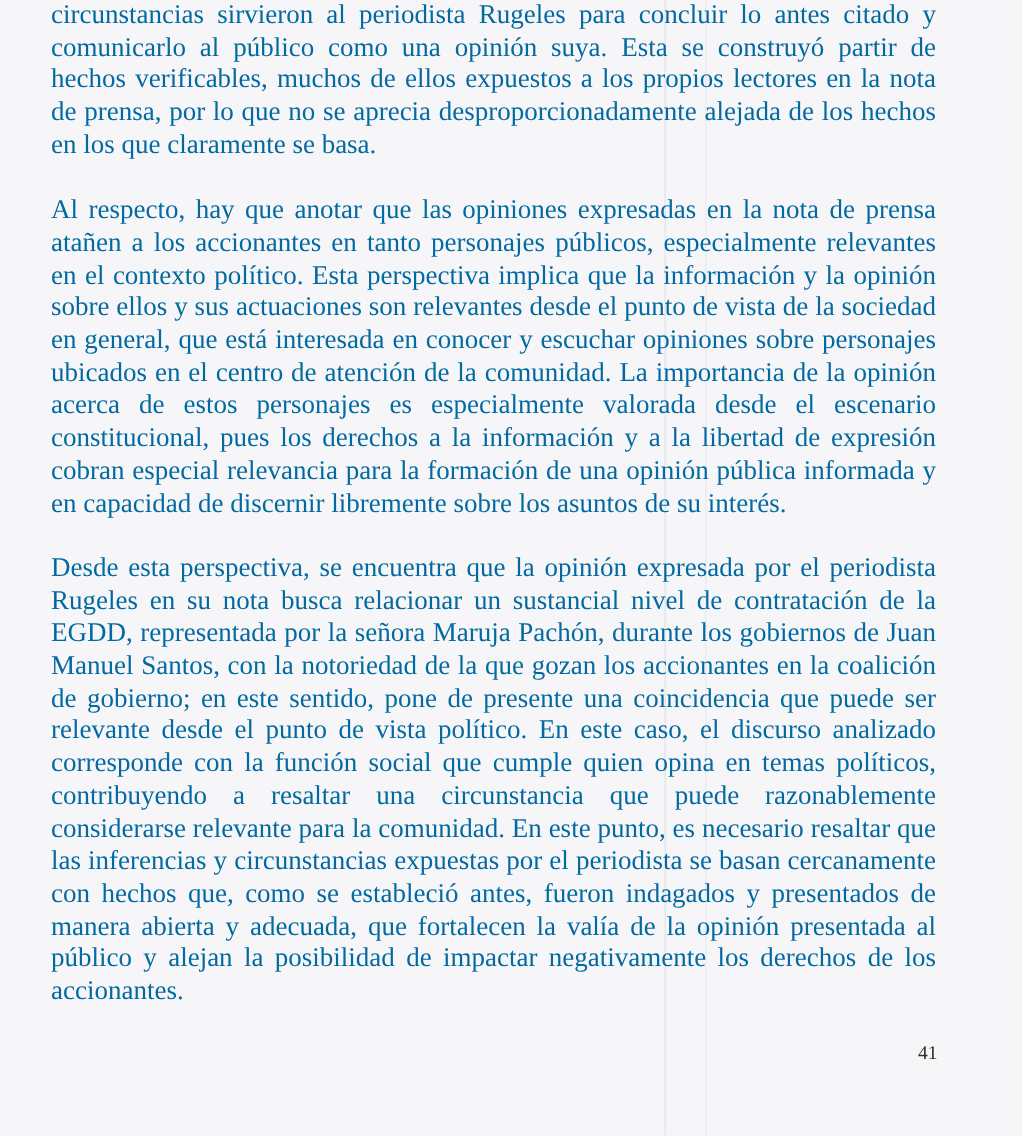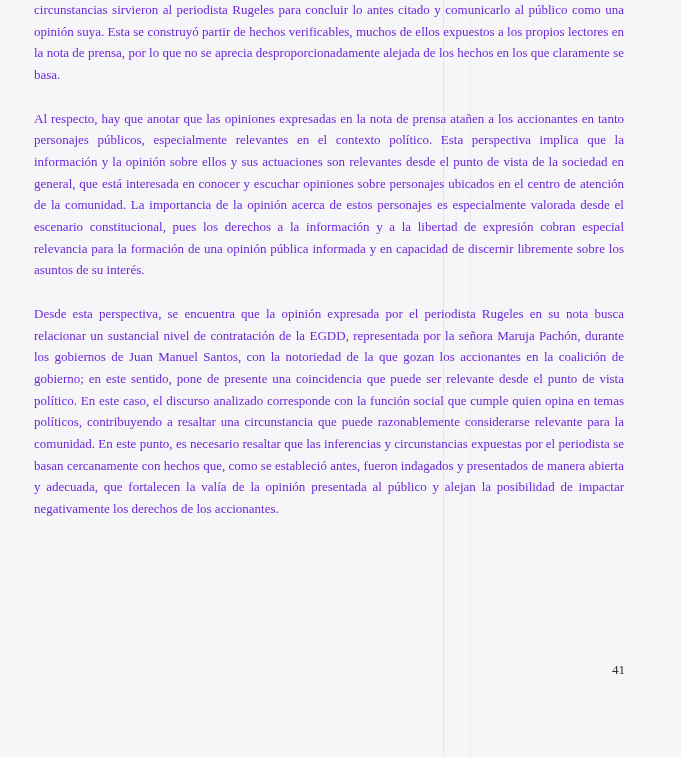--- a/index.html
+++ b/index.html
@@ -29,33 +29,33 @@
       background: #e6e6ec;
     }
     .scan-line.a { left: 443px; }
     .scan-line.b { left: 470px; background: #ebebf0; }
     .body-text {
       position: absolute;
       left: 34px;
       top: -1px;
       width: 590px;
       font-family: "Liberation Serif", "DejaVu Serif", serif;
-      font-size: 13px;
+      font-size: 18px;
       line-height: 21.7px;
-      color: #6d28d9;
+      color: #0369a1;
       text-align: justify;
     }
     .body-text p {
       margin: 0 0 21.7px 0;
       hyphens: none;
     }
     .page-number {
       position: absolute;
       left: 612px;
-      top: 662px;
+      top: 694px;
       font-family: "Liberation Serif", "DejaVu Serif", serif;
       font-size: 13px;
       color: #2e2e2e;
     }
   </style>
 </head>
 <body>
 
 <div class="page">
   <div class="scan-line a"></div>

